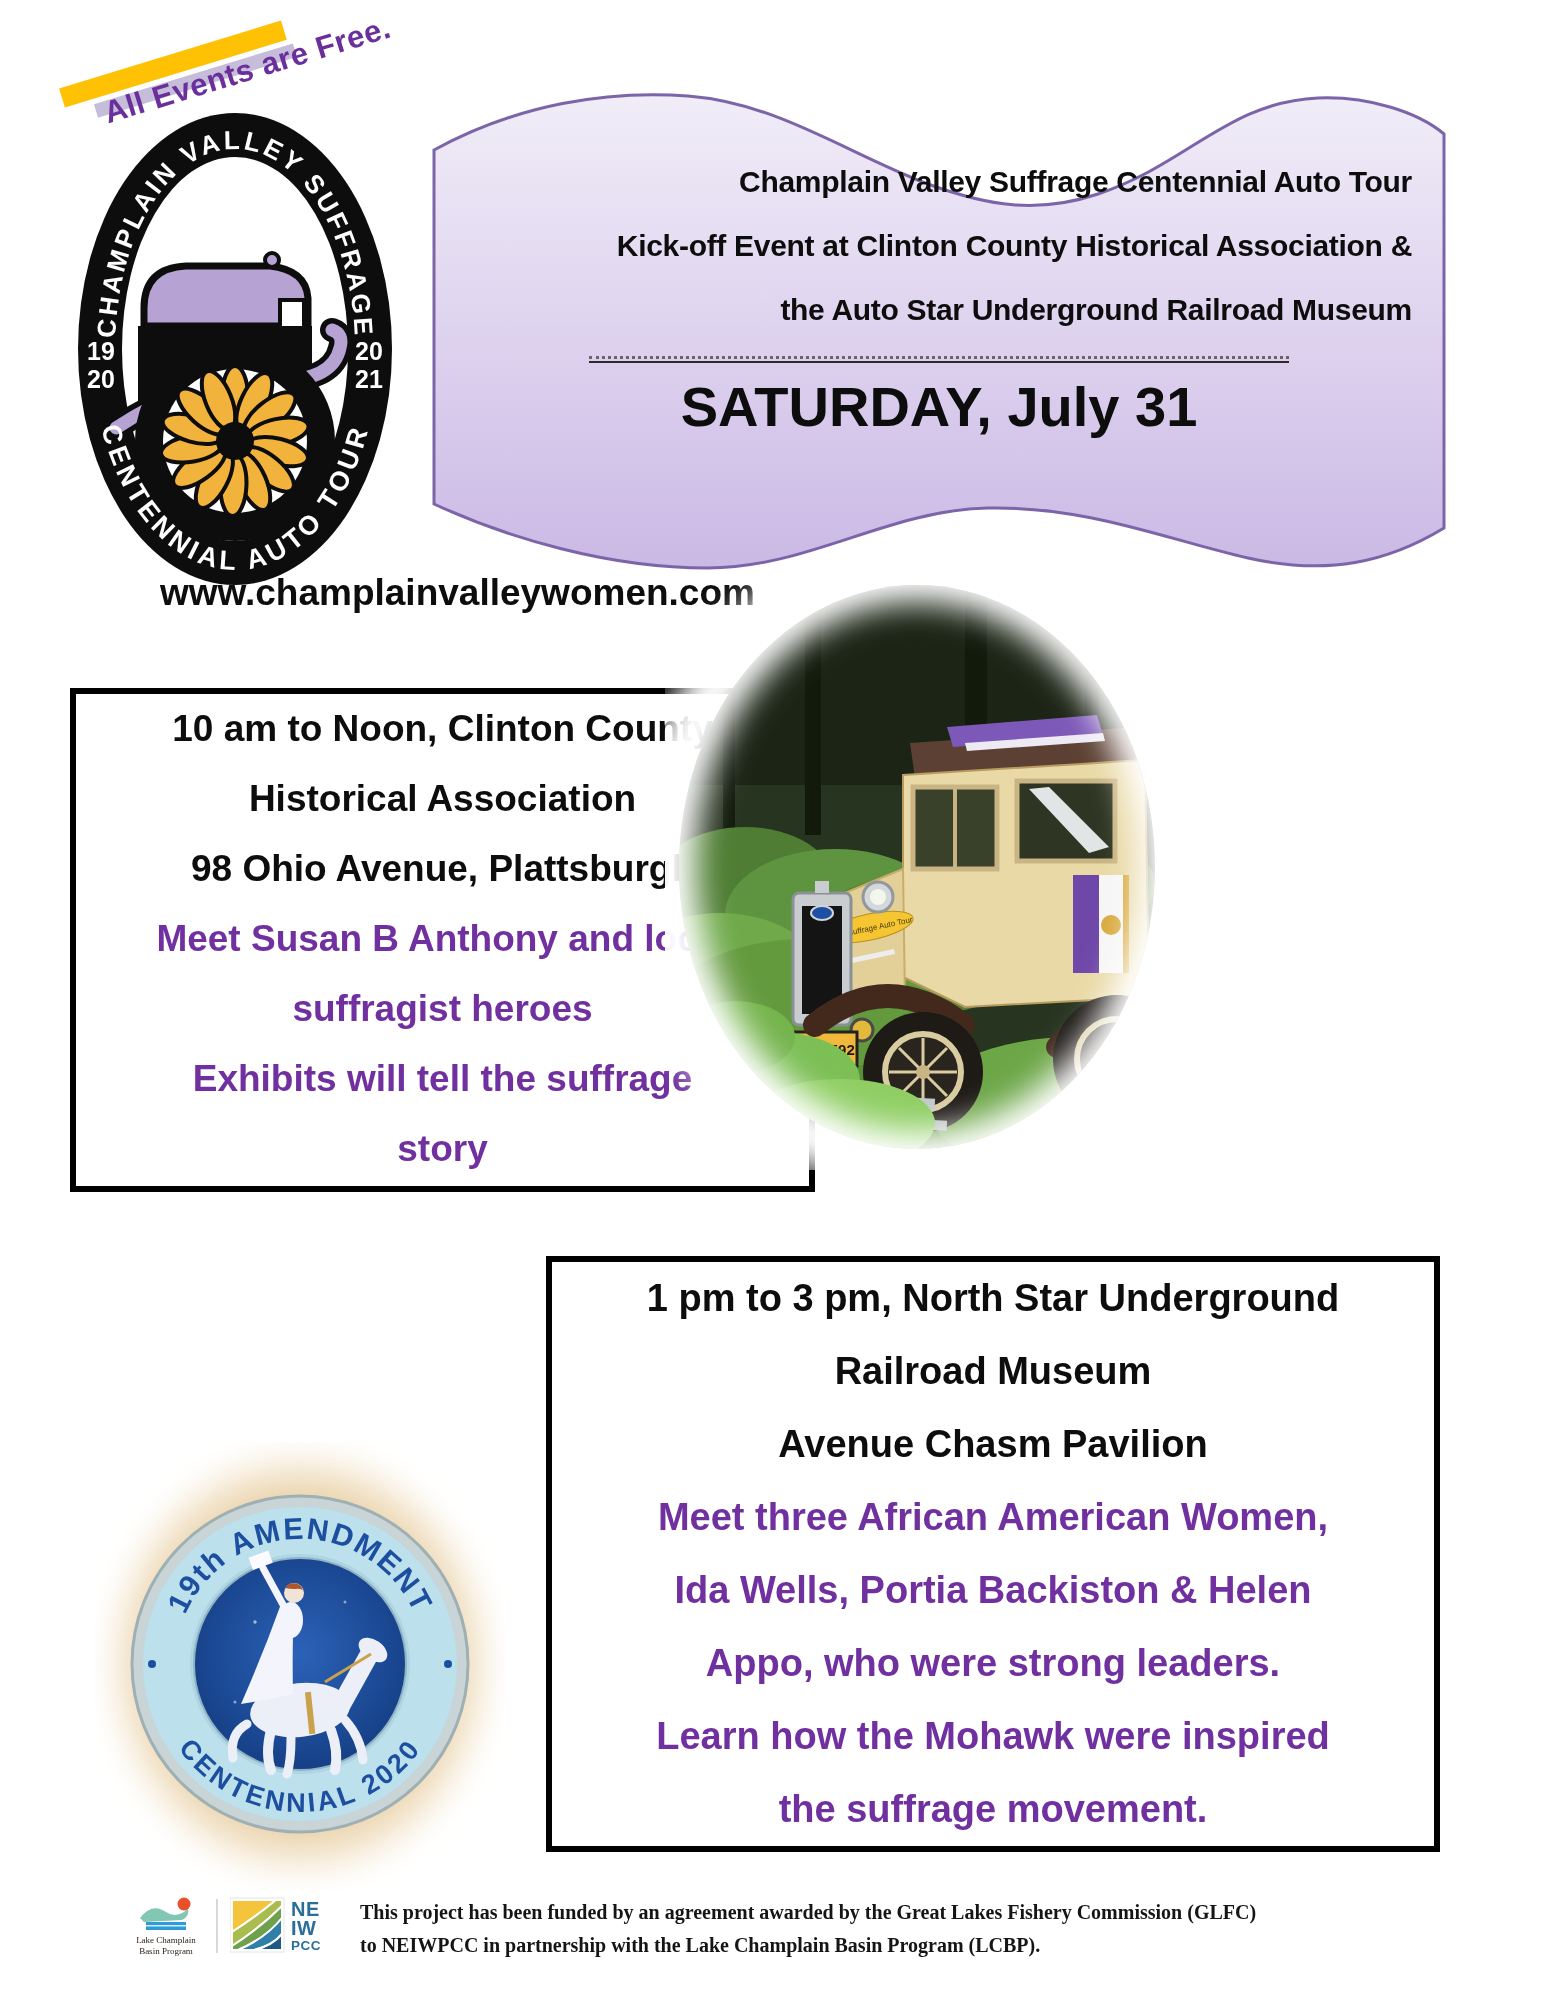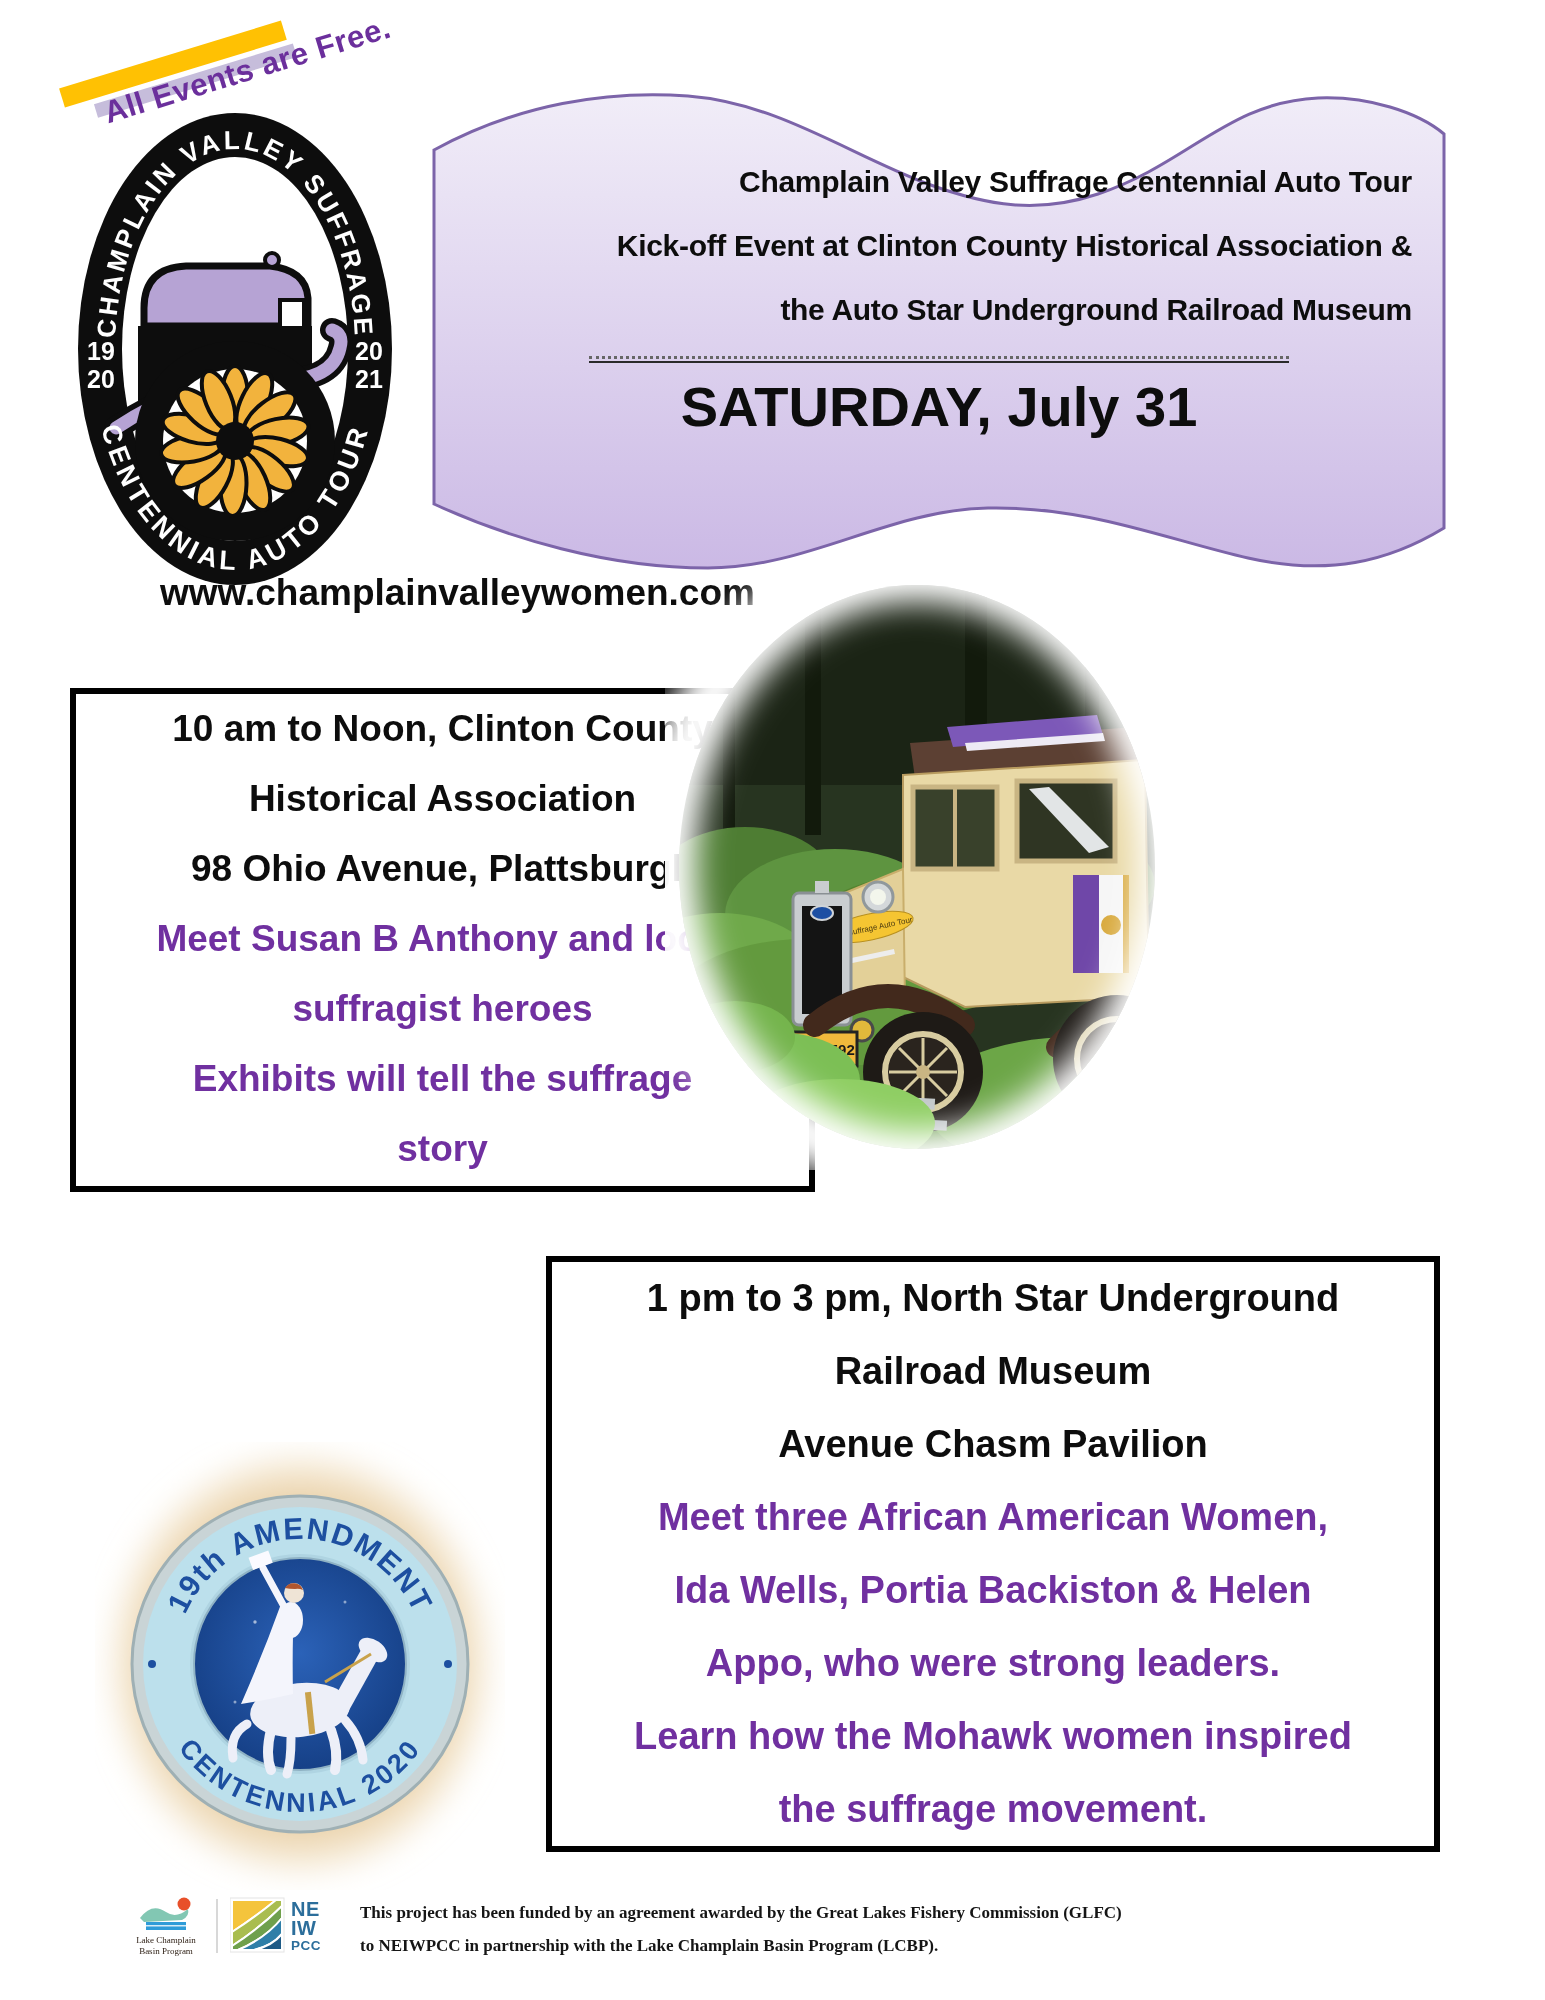--- a/index.html
+++ b/index.html
@@ -34,21 +34,21 @@
   .box1 .line{font-size:37px;line-height:70px;}
   .box2{left:546px;top:1256px;width:882px;height:584px;}
   .box2 .line{font-size:38px;line-height:73px;}
   .line{font-weight:bold;white-space:nowrap;}
   .line.black{color:#0d0d0d;}
   .line.purple{color:#7030A0;}
 
   
   .footer-divider{left:216px;top:1899px;width:2px;height:54px;background:#d8d8d8;}
   .footer-text{left:360px;top:1896px;width:1120px;font-family:"Liberation Serif",serif;
-    font-weight:bold;font-size:17px;line-height:33px;color:#151515;}
+    font-weight:bold;font-size:20px;line-height:33px;color:#151515;}
   svg text{font-family:"Liberation Sans",sans-serif;}
   .serif-label{font-family:"Liberation Serif",serif;}
 </style>
 </head>
 <body>
 
 <div class="abs ribbon-wrap">
   <div class="ribbon-gold"></div>
   <div class="ribbon-lav"></div>
   <div class="ribbon-text">All Events are Free.</div>
@@ -239,21 +239,21 @@
   <ellipse cx="252" cy="292" rx="252" ry="296" fill="none" stroke="#ffffff" stroke-width="62" filter="url(#soft)"></ellipse>
 </svg>
 
 <div class="abs event-box box2">
   <div class="line black">1 pm to 3 pm, North Star Underground</div>
   <div class="line black">Railroad Museum</div>
   <div class="line black">Avenue Chasm Pavilion</div>
   <div class="line purple">Meet three African American Women,</div>
   <div class="line purple">Ida Wells, Portia Backiston &amp; Helen</div>
   <div class="line purple">Appo, who were strong leaders.</div>
-  <div class="line purple">Learn how the Mohawk women inspired</div>
+  <div class="line purple">Learn how the Mohawk were inspired</div>
   <div class="line purple">the suffrage movement.</div>
 </div>
 
 <svg class="abs" style="left:95px;top:1442px;" width="410" height="448" viewBox="0 0 410 448">
   <defs>
     <radialGradient id="tanGlow" cx="0.5" cy="0.5" r="0.5">
       <stop offset="0.55" stop-color="#DFBE8C"></stop>
       <stop offset="0.82" stop-color="#EFDCBB"></stop>
       <stop offset="1" stop-color="#EFDCBB" stop-opacity="0"></stop>
     </radialGradient>

